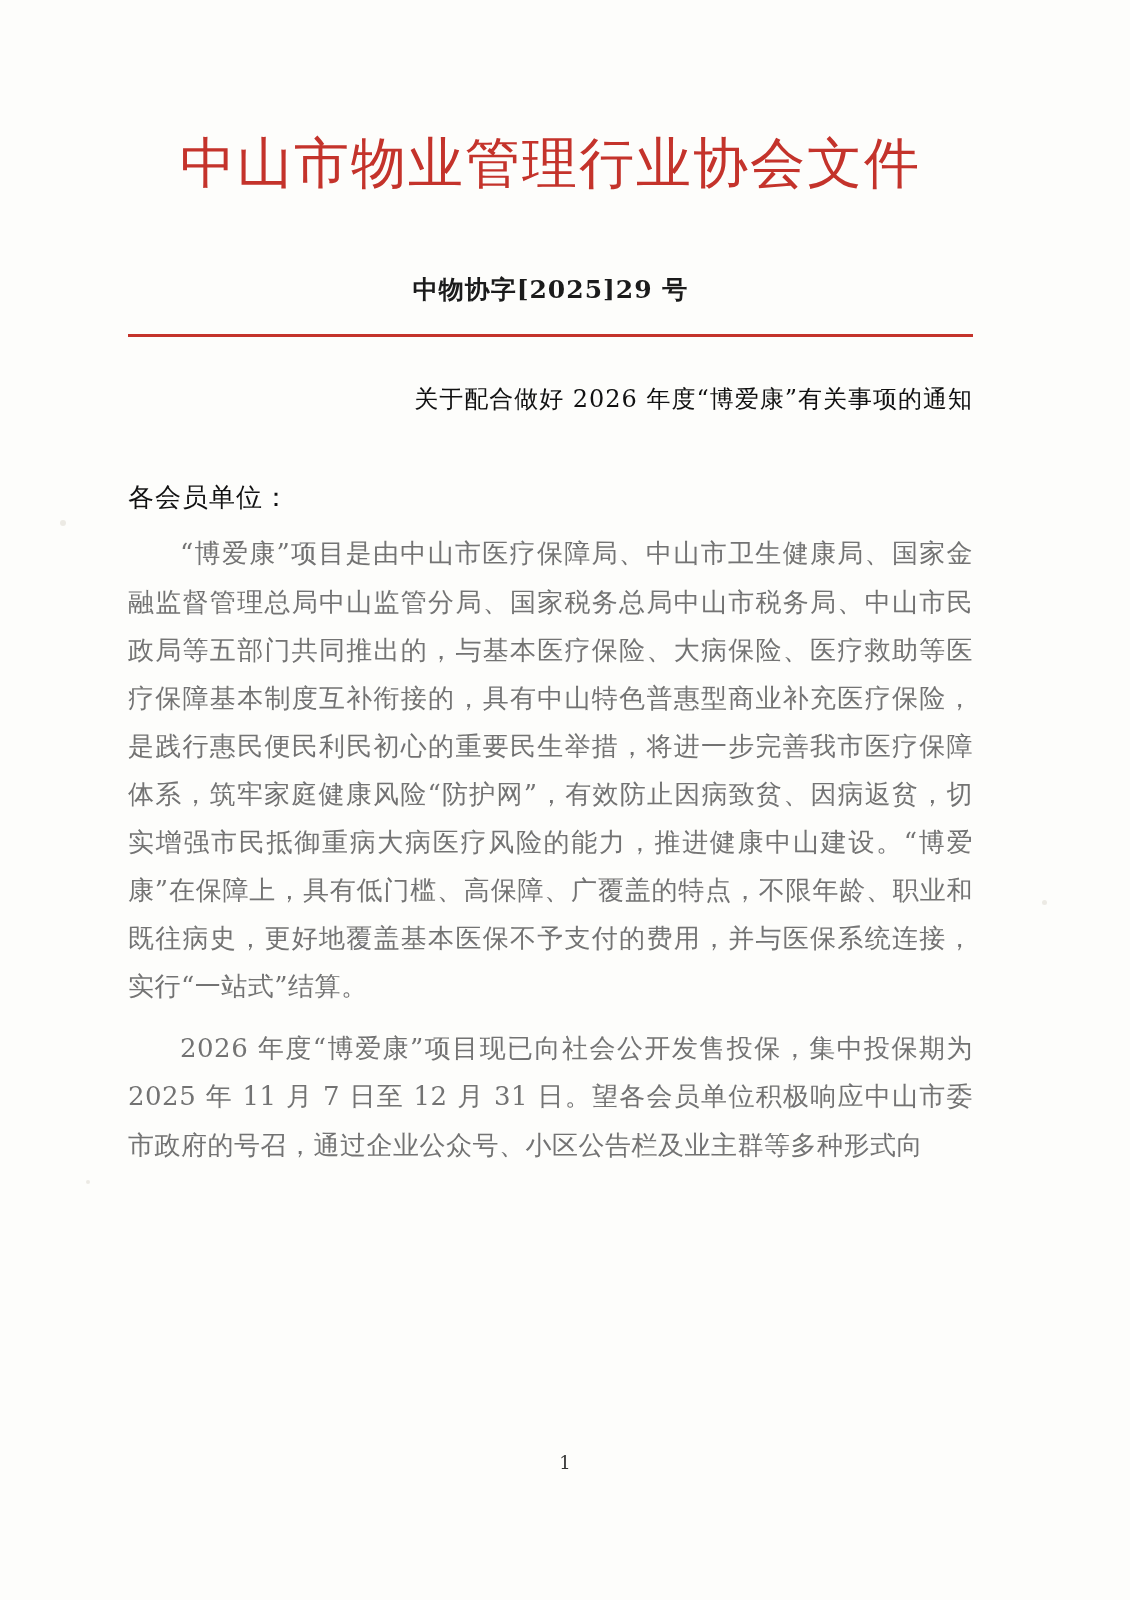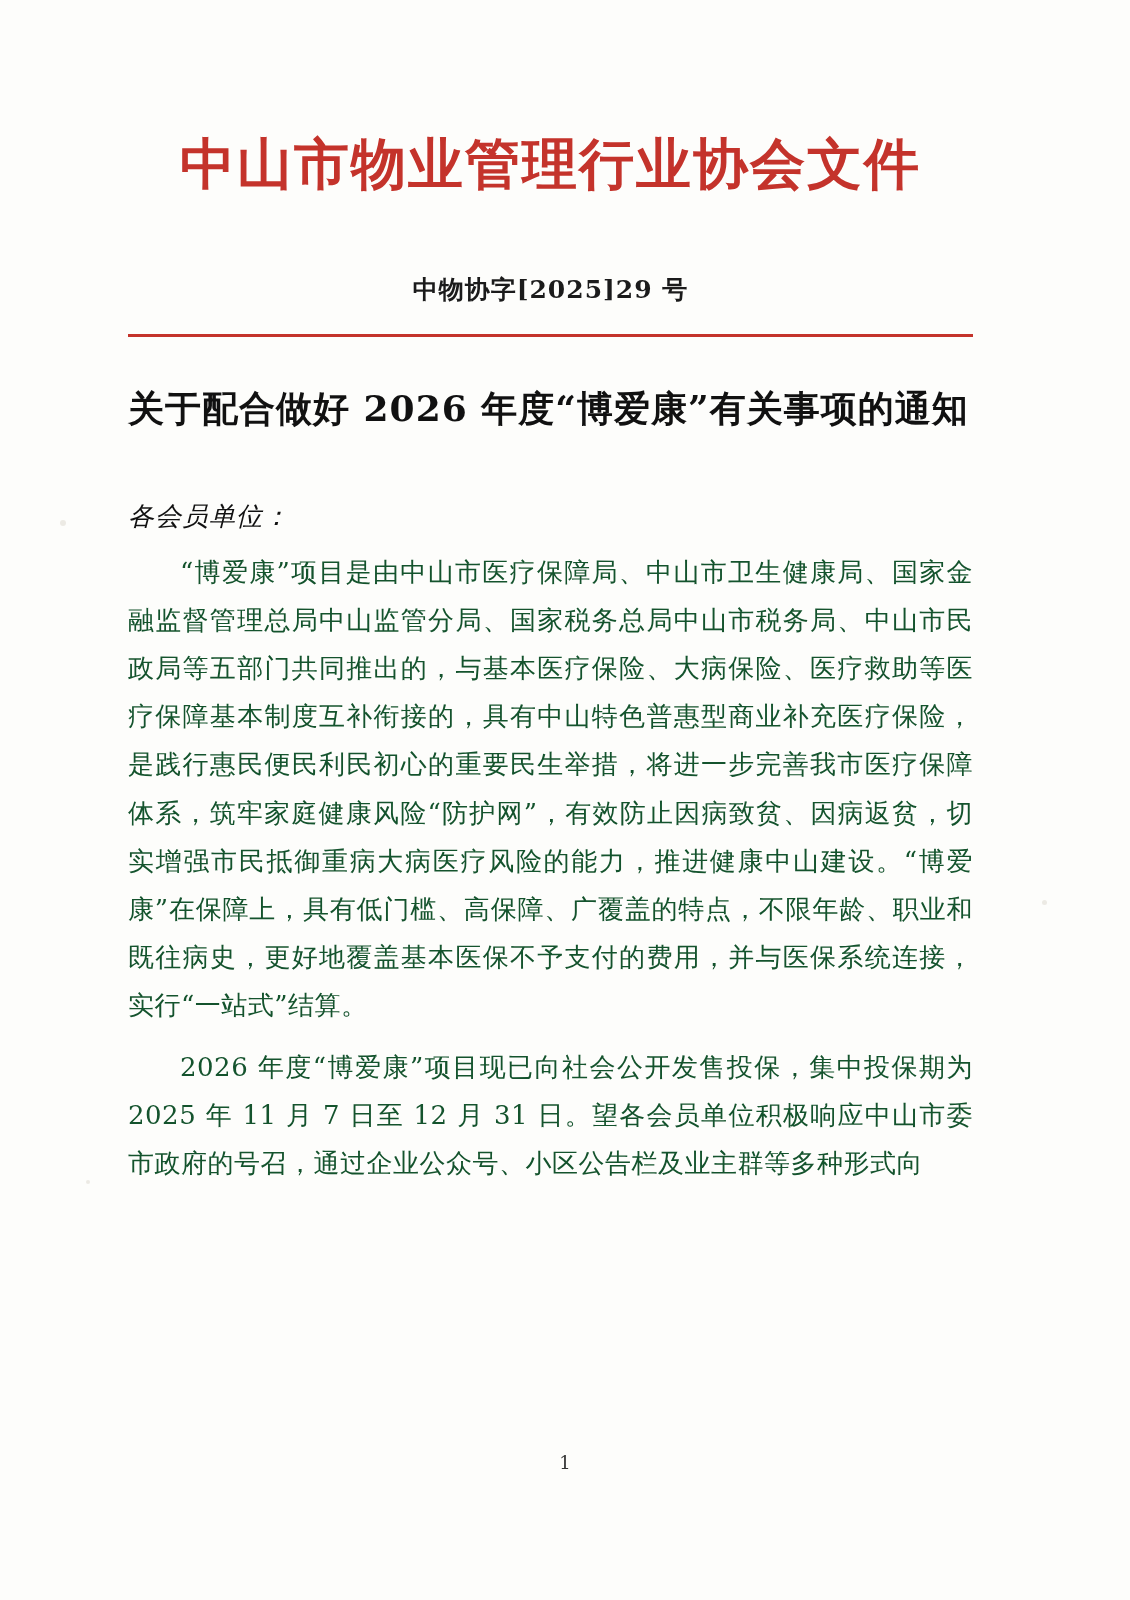--- a/index.html
+++ b/index.html
@@ -26,21 +26,21 @@
     left: 128px;
     top: 0;
     width: 845px;
     height: 1600px;
   }
   .doc-title {
     margin-top: 132px;
     text-align: center;
     color: #c4332b;
     font-size: 55px;
-    font-weight: bold;
+    font-weight: normal;
     letter-spacing: 2px;
     font-family: "DejaVu Serif", "Liberation Serif", serif;
     line-height: 1.15;
     white-space: nowrap;
   }
   .doc-number {
     margin-top: 78px;
     text-align: center;
     font-size: 25px;
     color: #1b1b1b;
@@ -48,38 +48,37 @@
     font-weight: bold;
   }
   .red-rule {
     margin-top: 28px;
     height: 3px;
     background: #c4332b;
     width: 100%;
   }
   .subject {
     margin-top: 44px;
-    text-align: left;
-    font-size: 36px;
-    font-weight: bold;
+    text-align: right;
+    font-size: 24px;
+    font-weight: normal;
     color: #111;
     line-height: 1.55;
     letter-spacing: 1px;
   }
   .salutation {
     margin-top: 62px;
     font-size: 26px;
     color: #111;
     letter-spacing: 1px;
-    font-style: italic;
   }
   .body-para {
     margin-top: 14px;
     font-size: 26px;
-    color: #14532d;
+    color: #737373;
     line-height: 1.85;
     text-align: justify;
     text-justify: inter-ideograph;
     text-indent: 2em;
     letter-spacing: 0.5px;
   }
   .page-number {
     position: absolute;
     left: 0;
     top: 1452px;

